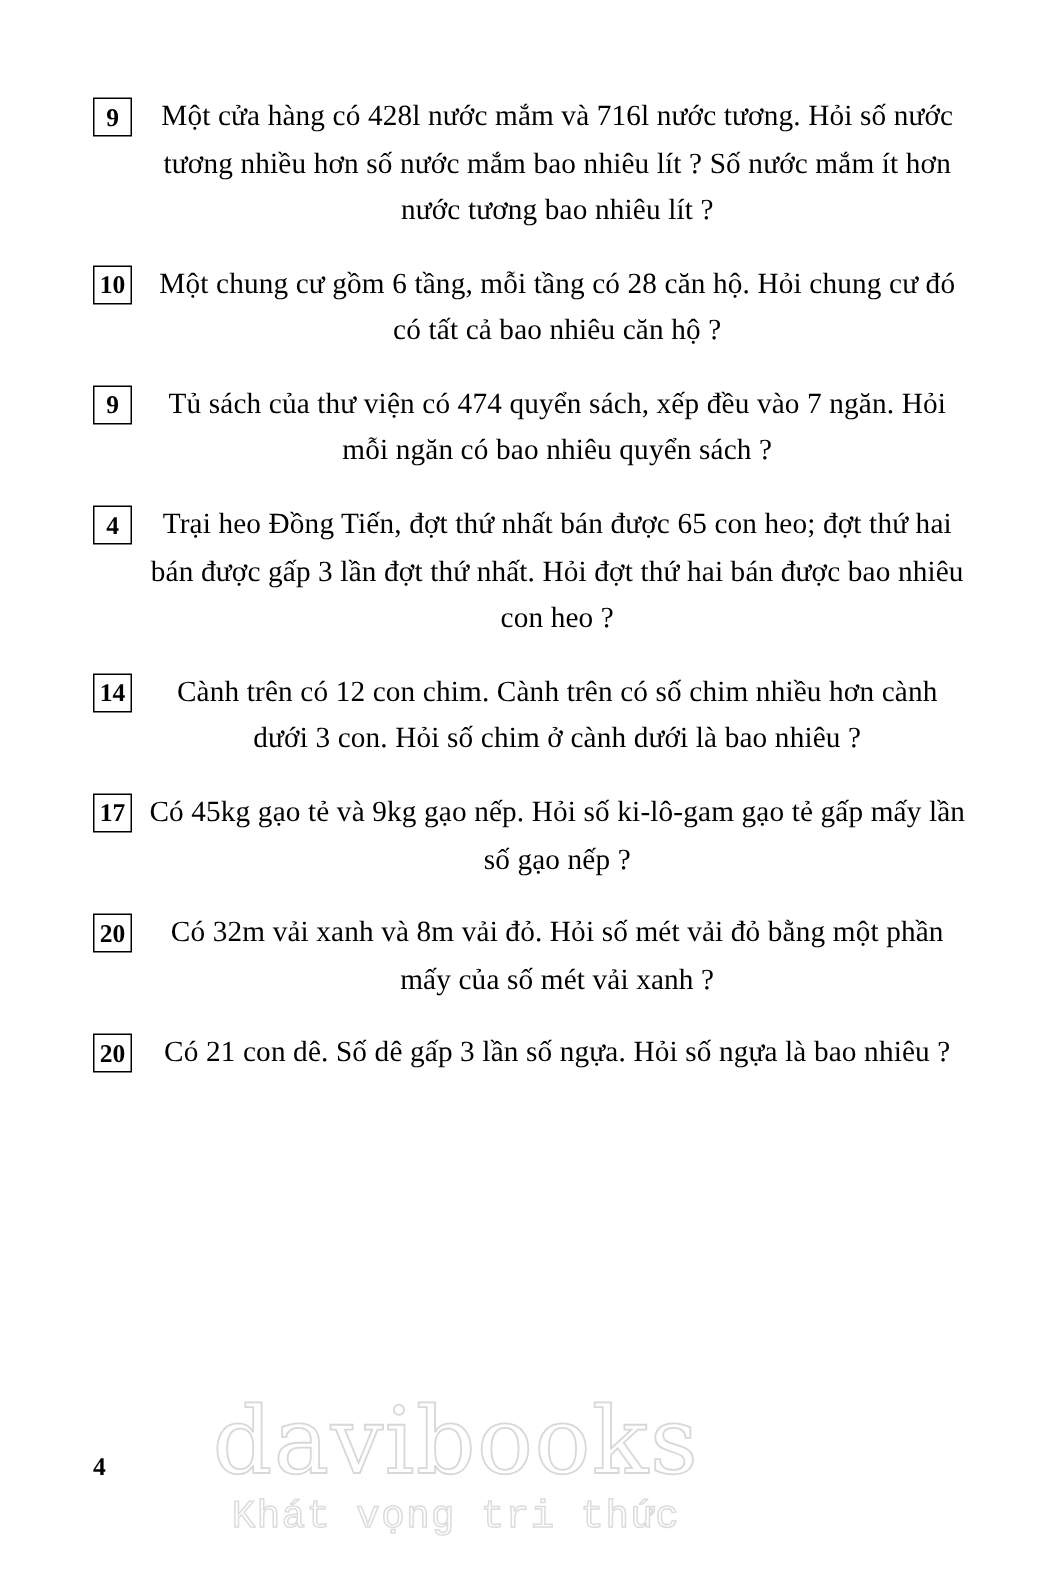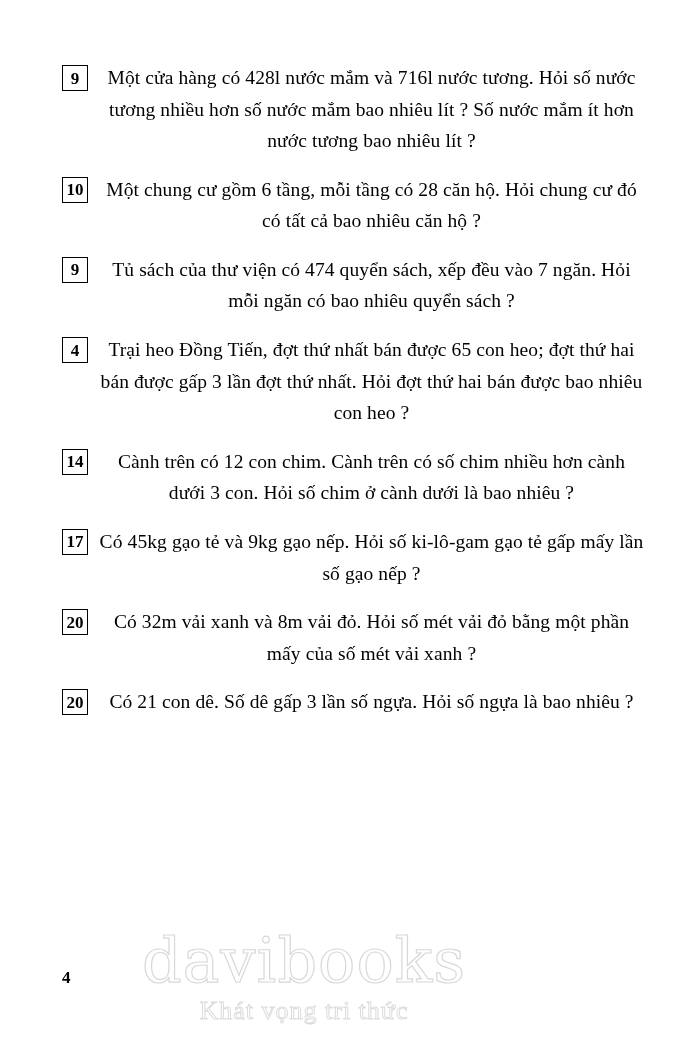--- a/index.html
+++ b/index.html
@@ -101,21 +101,21 @@
     font-family: "DejaVu Serif", serif;
     font-size: 62px;
     letter-spacing: 1px;
     color: transparent;
     -webkit-text-stroke: 1.2px #d8d8d8;
     text-shadow: 0 0 0 transparent;
     line-height: 1;
   }
   .wm-sub {
     margin-top: 6px;
-    font-family: Liberation Serif, serif;
+    font-family: Liberation Mono, monospace;
     font-size: 26px;
     color: transparent;
     -webkit-text-stroke: 1px #dcdcdc;
     line-height: 1;
     letter-spacing: 1px;
   }
 </style>
 </head>
 <body>
 

